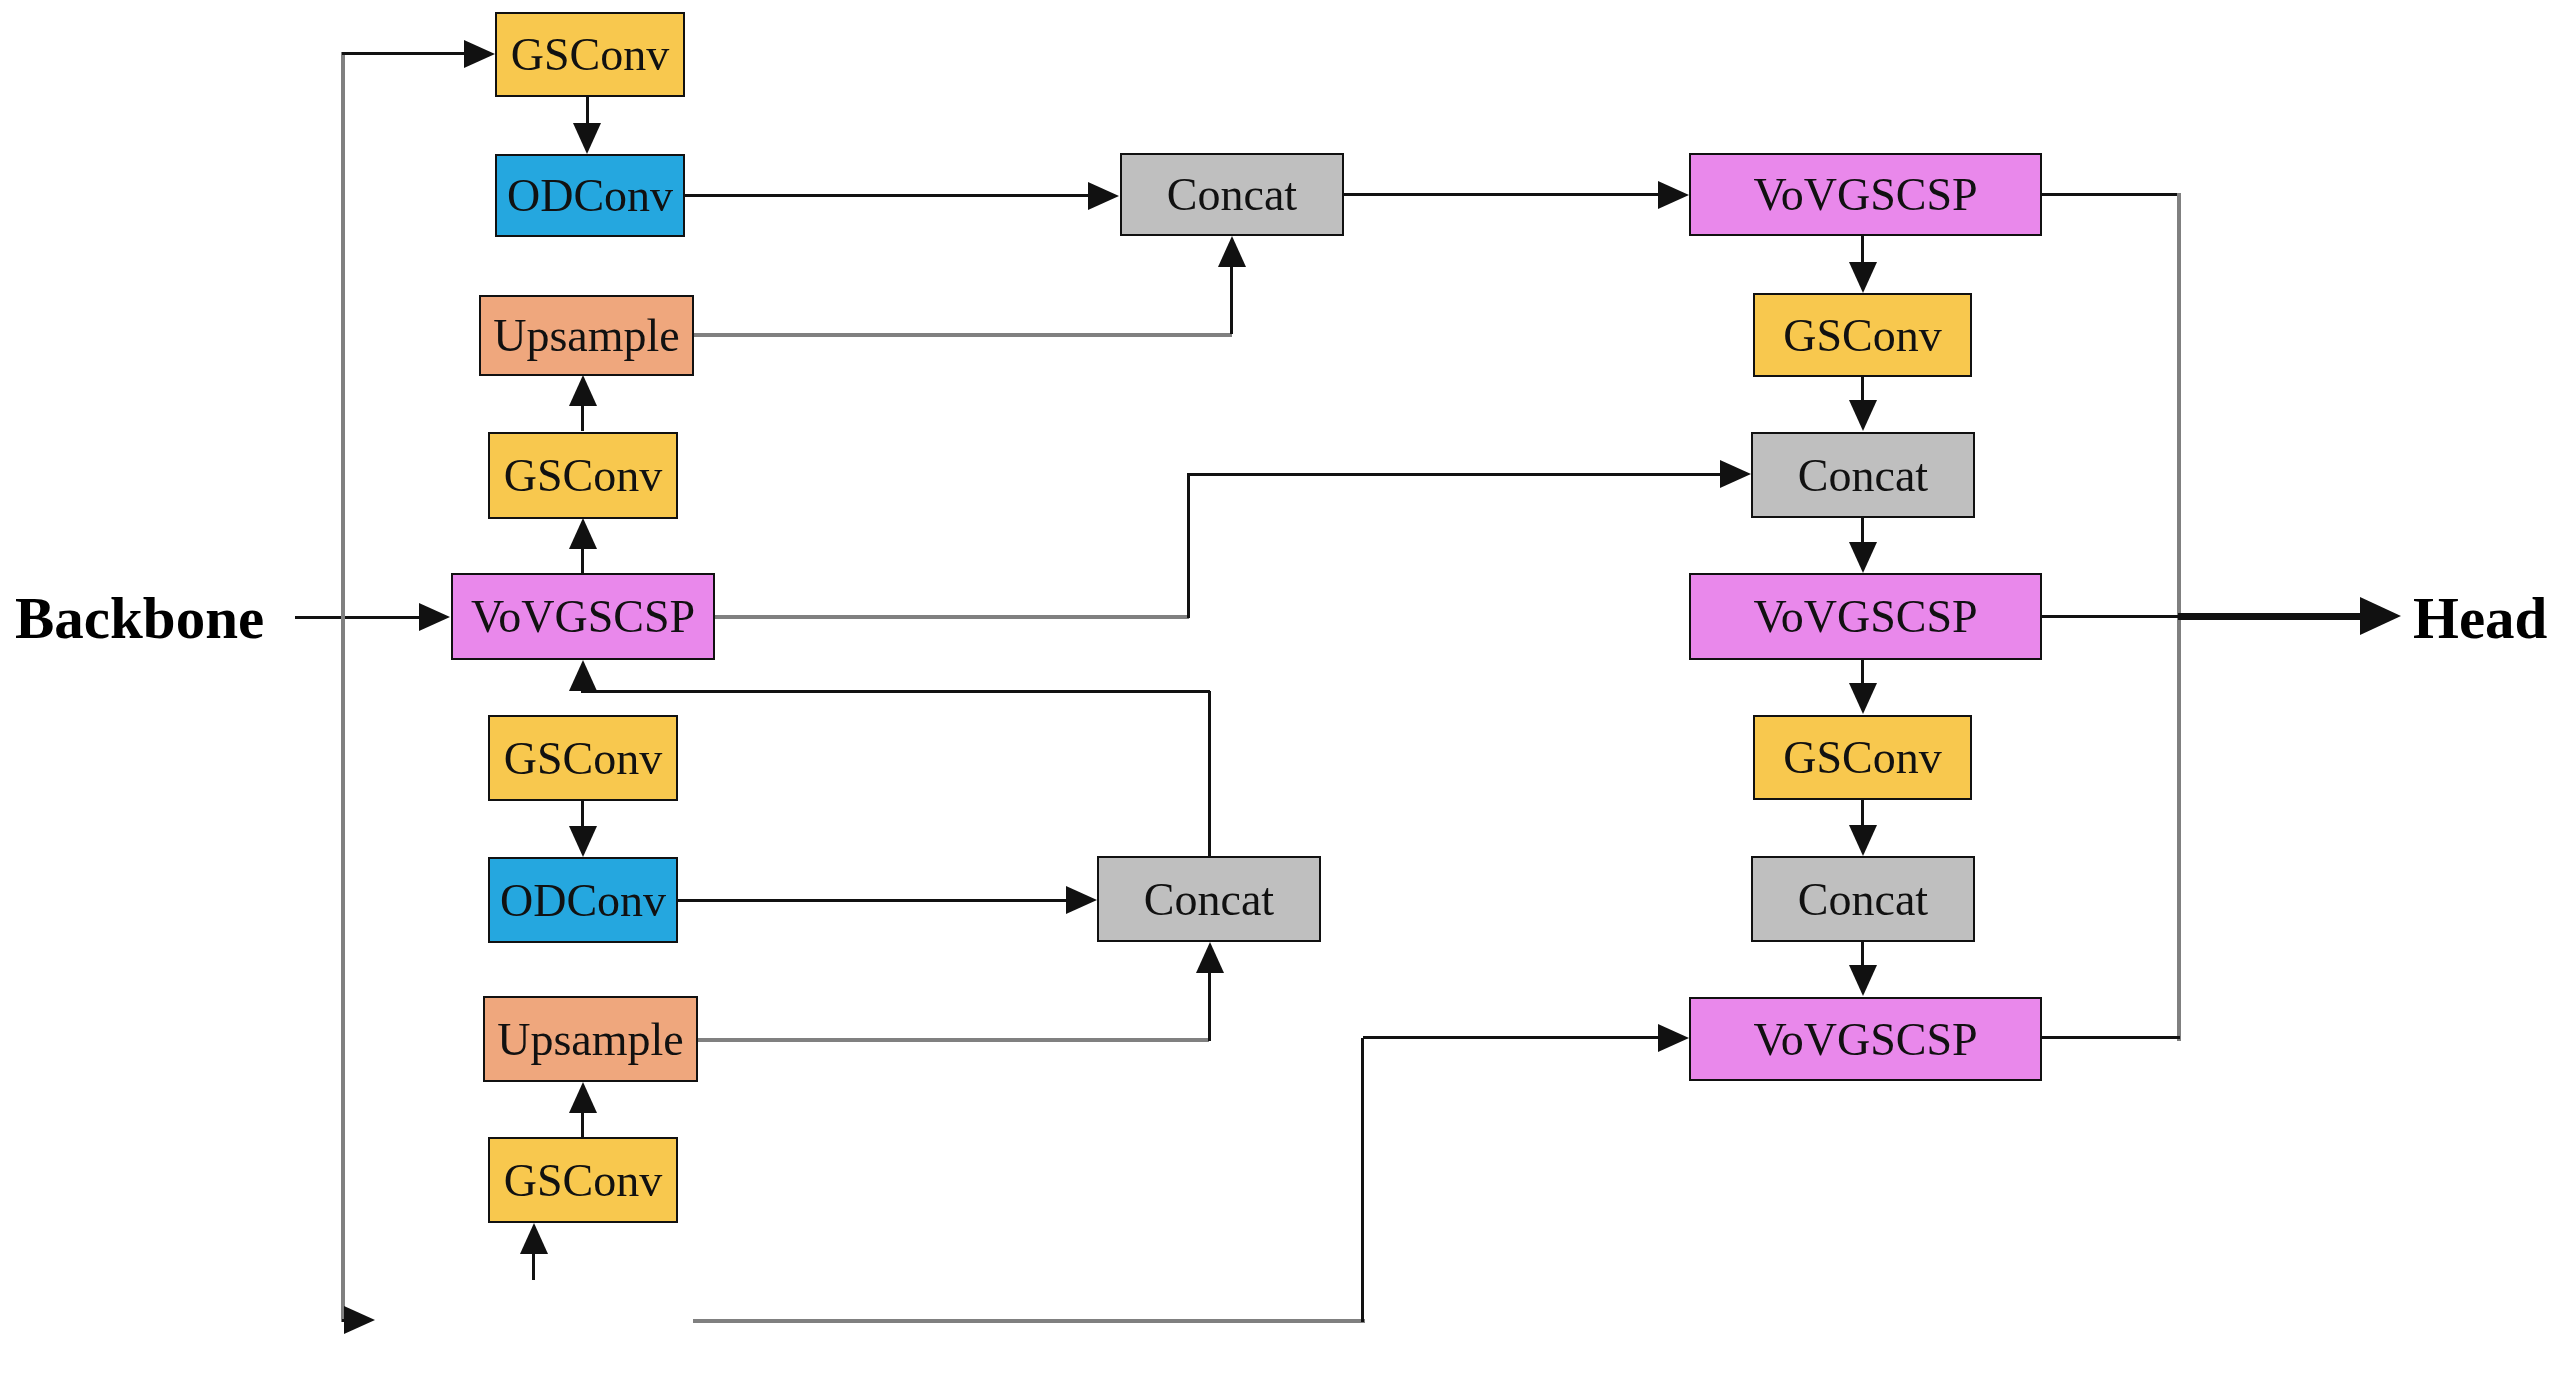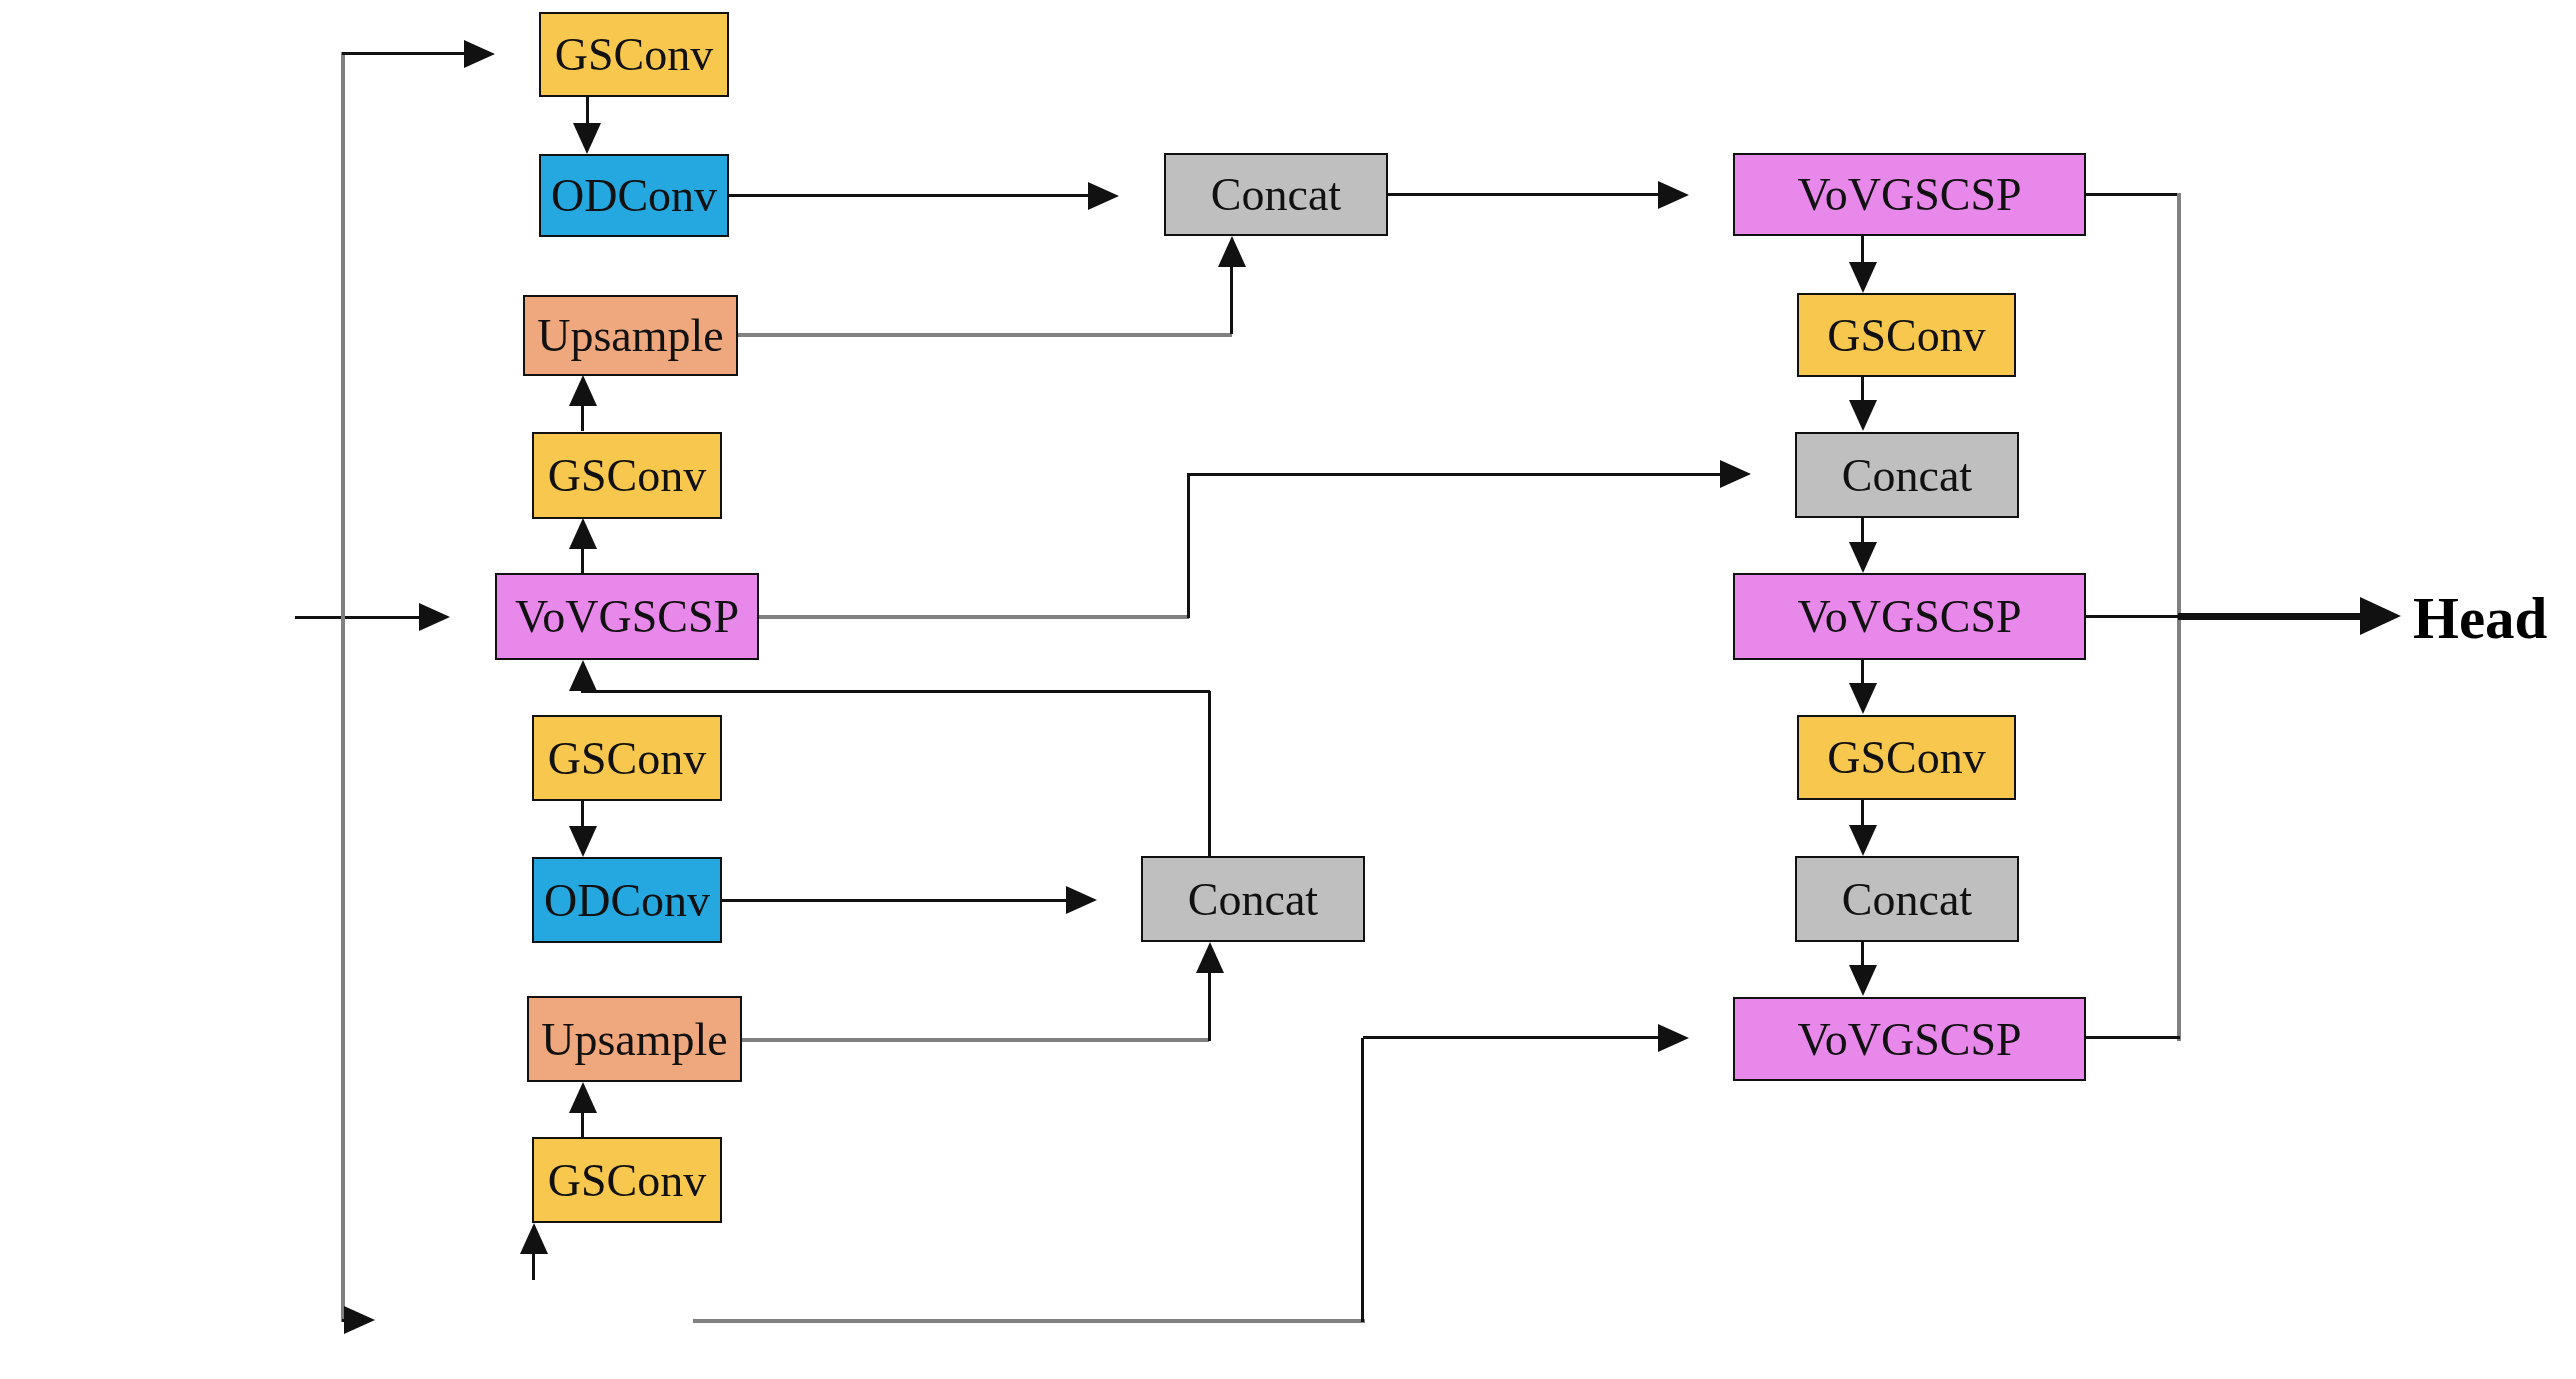--- a/index.html
+++ b/index.html
@@ -1,33 +1,34 @@
 <!DOCTYPE html>
 <html style="font-size:13.2px"><head>
 <meta charset="utf-8">
 <style>
   html,body{margin:0;padding:0;background:#ffffff;}
   #stage{position:relative;width:2576px;height:1380px;background:#ffffff;overflow:hidden;}
   .node{
     position:absolute;display:flex;align-items:center;justify-content:center;
     border:2.5px solid #111;box-sizing:border-box;
     font-family:"Liberation Serif","DejaVu Serif",serif;
-    font-size:46px;color:#111;white-space:nowrap;z-index:3;margin-left:44px;
+    font-size:46px;color:#111;white-space:nowrap;z-index:3;
   }
   .seg{position:absolute;z-index:1;}
   .arrow{position:absolute;width:0;height:0;z-index:2;}
   .flow-label{
     position:absolute;font-family:"Liberation Serif","DejaVu Serif",serif;
     font-weight:bold;font-size:59px;color:#000;z-index:3;white-space:nowrap;
   }
 </style>
 </head>
 <body>
 
 <div id="stage">
+  <div class="flow-label" style="left:15px;top:584px;">Backbone</div>
   <div class="flow-label" style="left:2413px;top:584px;">Head</div>
 <div class="node" style="left: 495px; top: 11.6px; width: 190px; height: 85px; background: rgb(248, 200, 78);">GSConv</div>
     <div class="node" style="left: 495px; top: 154px; width: 190px; height: 83px; background: rgb(37, 167, 223);">ODConv</div>
     <div class="node" style="left: 1120px; top: 153px; width: 224px; height: 83px; background: rgb(191, 191, 191);">Concat</div>
     <div class="node" style="left: 1689px; top: 153px; width: 353px; height: 83px; background: rgb(233, 136, 235);">VoVGSCSP</div>
     <div class="node" style="left: 479px; top: 295px; width: 215px; height: 81px; background: rgb(239, 167, 125);">Upsample</div>
     <div class="node" style="left: 1753px; top: 293px; width: 219px; height: 84px; background: rgb(248, 200, 78);">GSConv</div>
     <div class="node" style="left: 488px; top: 432px; width: 190px; height: 87px; background: rgb(248, 200, 78);">GSConv</div>
     <div class="node" style="left: 1751px; top: 432px; width: 224px; height: 86px; background: rgb(191, 191, 191);">Concat</div>
     <div class="node" style="left: 451px; top: 573px; width: 264px; height: 87px; background: rgb(233, 136, 235);">VoVGSCSP</div>

